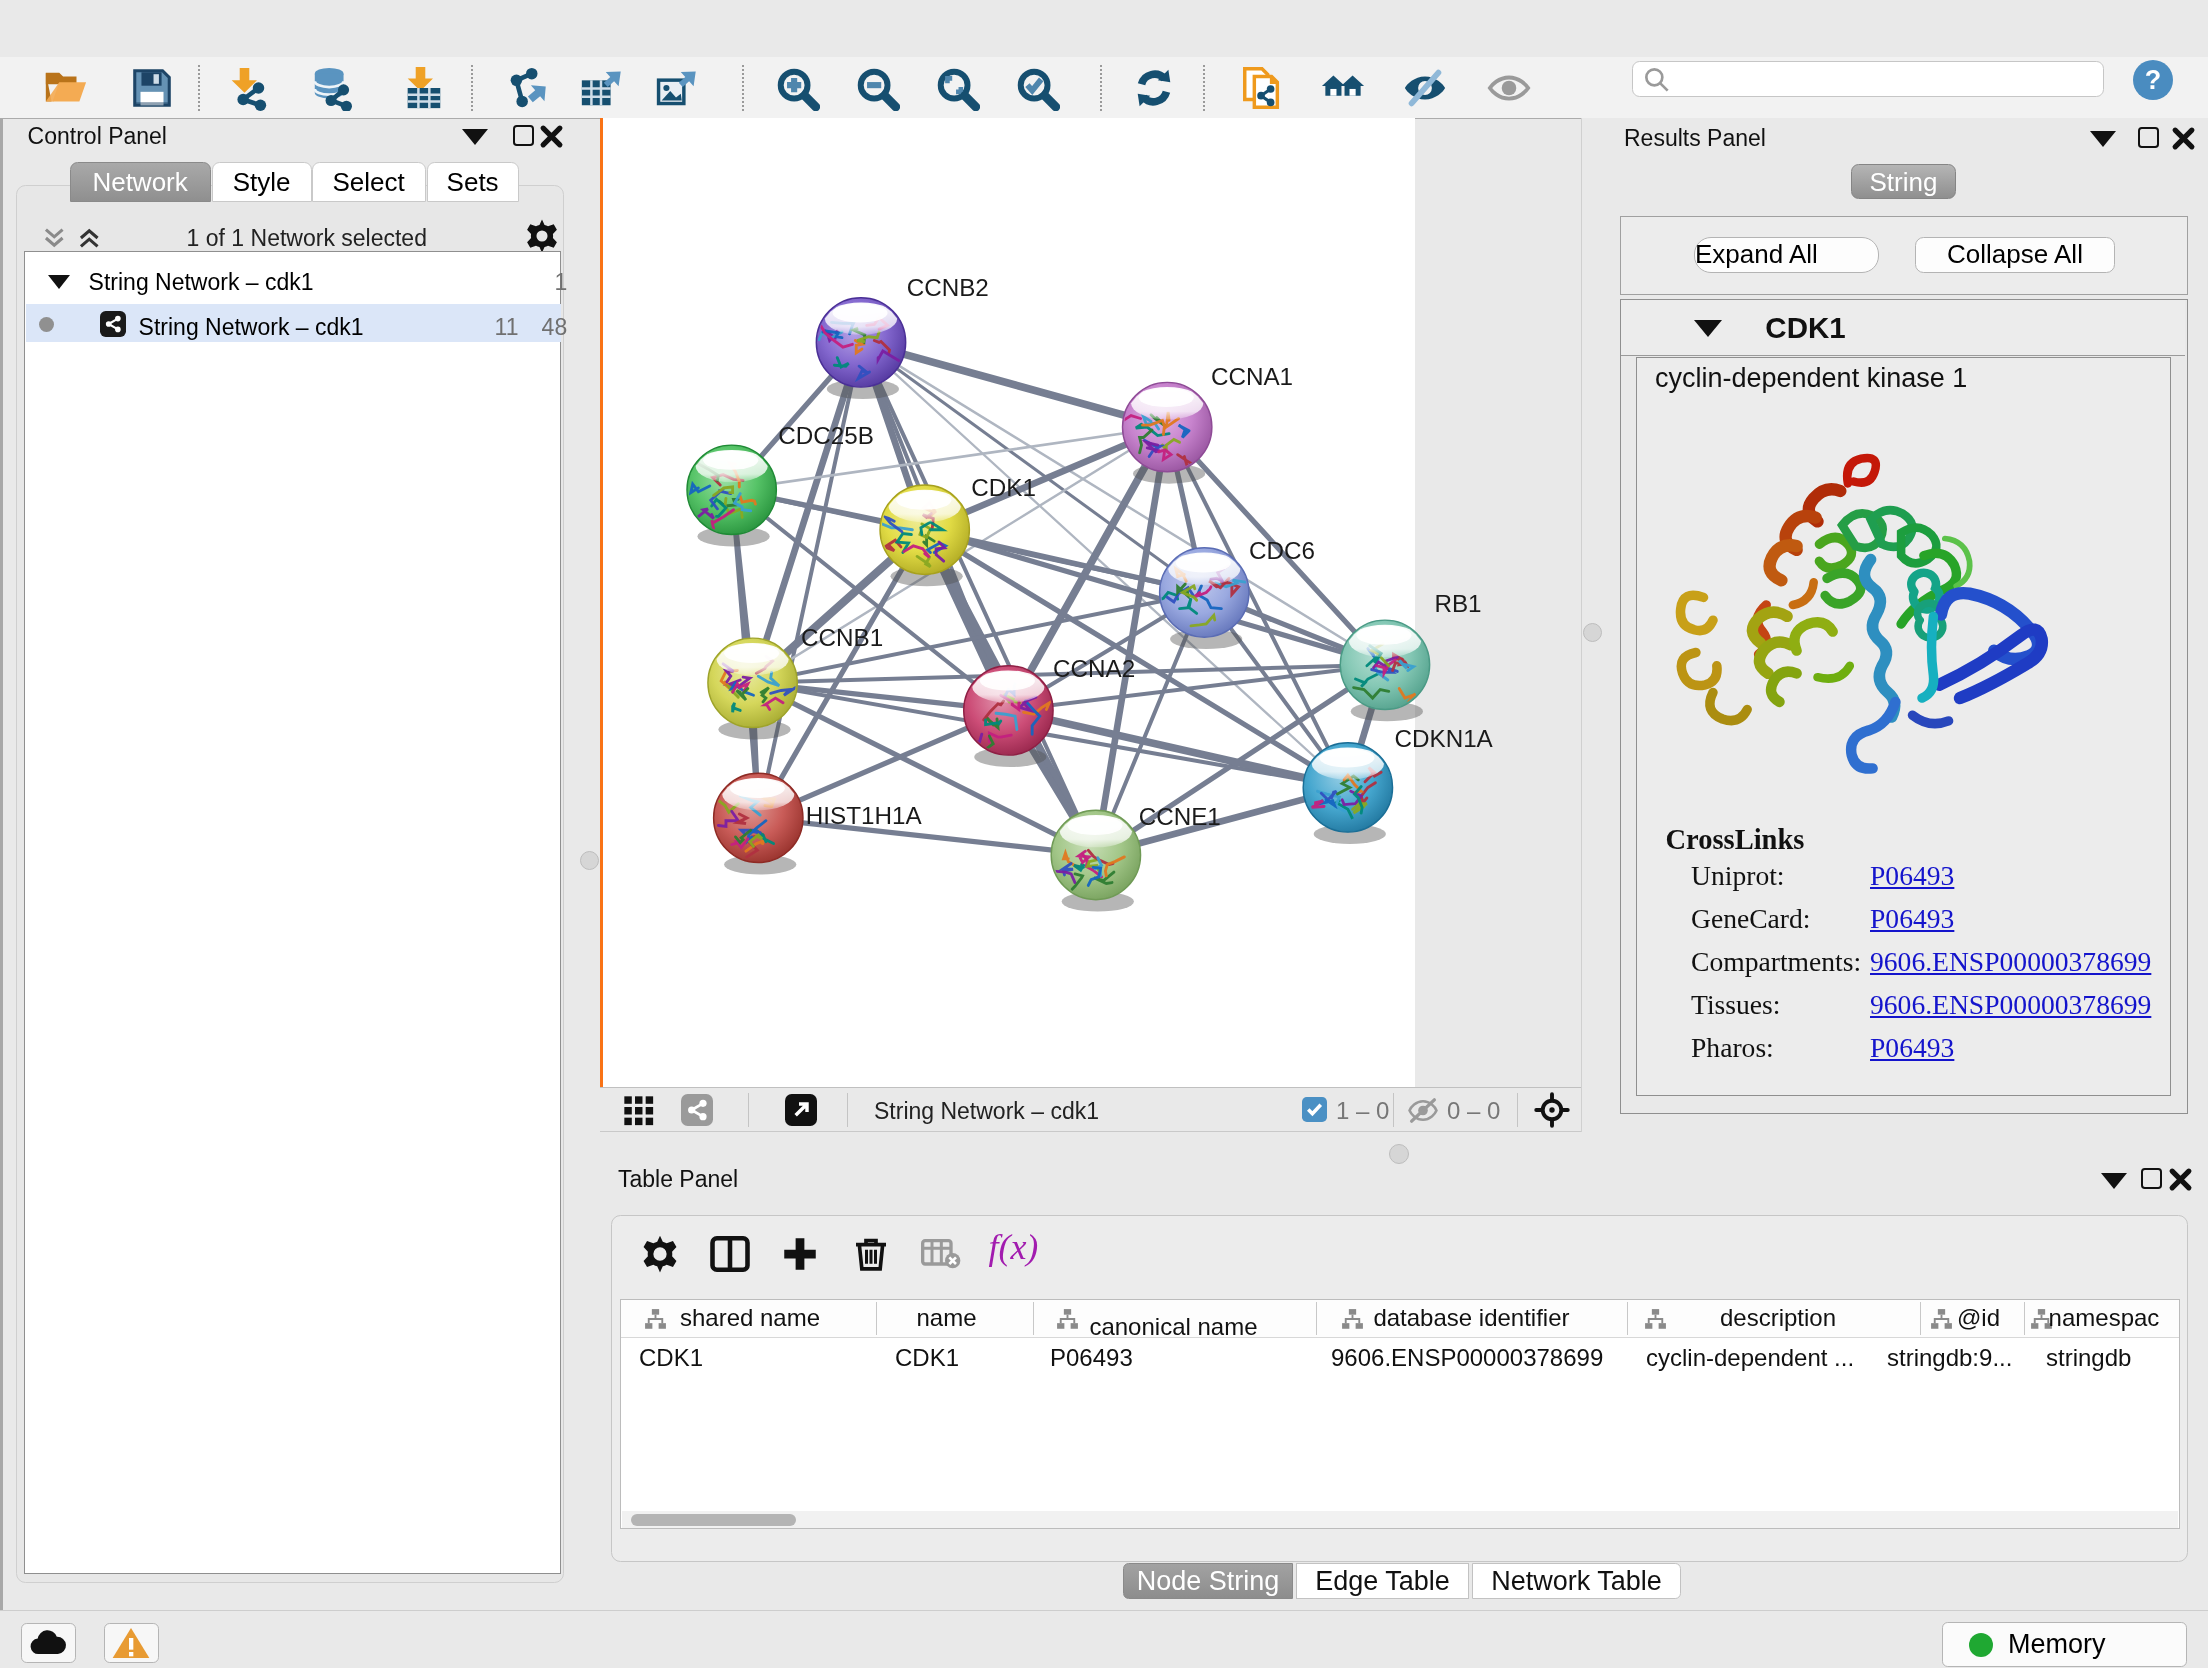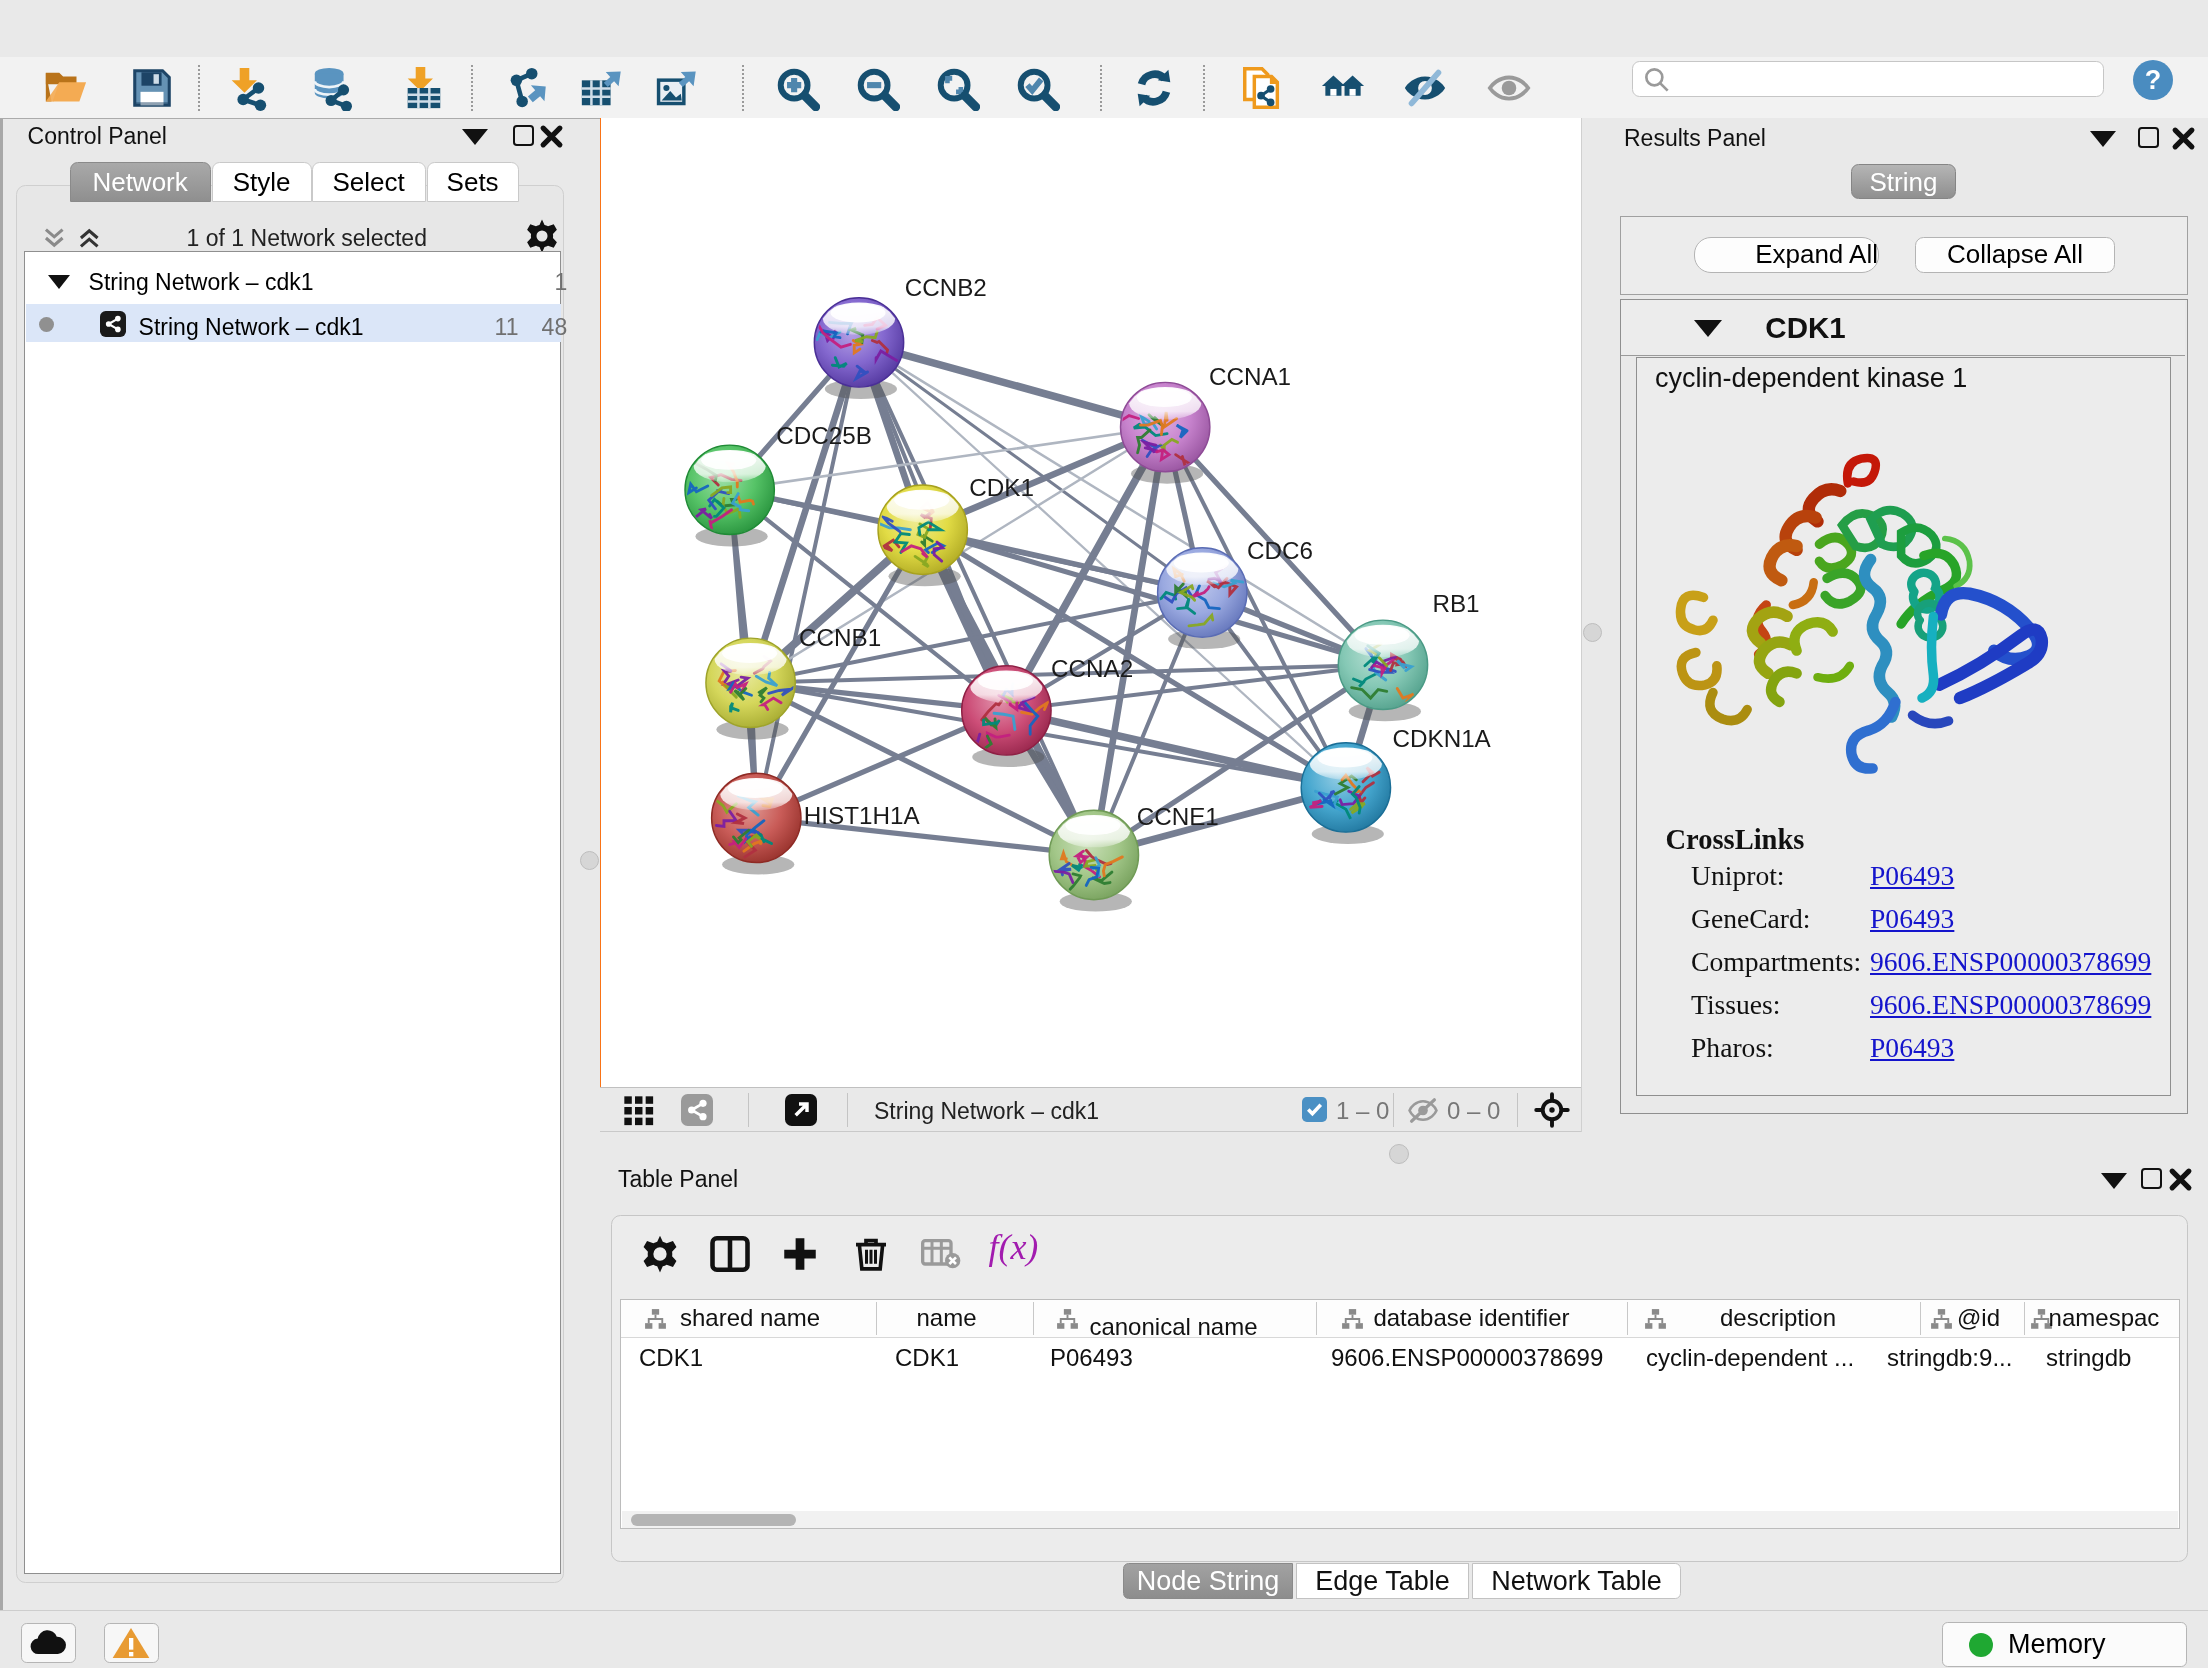--- a/index.html
+++ b/index.html
@@ -23,21 +23,21 @@
   .ptitle{font-size:23px;color:#111;}
   
   #cpanel{left:7.6px;top:118px;width:584px;height:1469px;}
   .tab{box-sizing:border-box;height:40px;border:1px solid #c9c9c9;border-radius:7.6px 7.6px 0 0;
        background:#fff;color:#000;font-size:26px;text-align:center;line-height:38px;}
   .tabsel{background:linear-gradient(#a9a9a9,#8f8f8f);color:#fff;border-color:#8a8a8a;}
   #cp-box{left:8.6px;top:67px;width:548px;height:1398px;background:#e7e7e7;border:1px solid #cfcfcf;border-radius:9.5px;box-sizing:border-box;}
   #cp-list{left:16px;top:133px;width:537px;height:1323px;background:#fff;border:1px solid #8f8f8f;box-sizing:border-box;}
   .trow{font-size:23px;color:#000;}
   
-  #netcanvas{left:600px;top:118px;width:981px;height:969px;background:#fff;border-left:1px solid #f97316;box-sizing:border-box;}
+  #netcanvas{left:600px;top:118px;width:815px;height:969px;background:#fff;border-left:3px solid #f97316;box-sizing:border-box;}
   #netbar{left:600px;top:1087px;width:981px;height:45px;background:#e9e9e9;border-top:1.9px solid #c0c0c0;border-bottom:1.9px solid #c9c9c9;box-sizing:border-box;}
   
   #rpanel{left:1581px;top:118px;width:628px;height:1023px;background:#e9e9e9;border-left:1.9px solid #d0d0d0;box-sizing:border-box;}
   
   #tpanel{left:600px;top:1132px;width:1608px;height:478px;background:#e9e9e9;}
   
   #statusbar{left:0;top:1610px;width:2208px;height:58px;background:#e9e9e9;border-top:1.9px solid #cdcdcd;box-sizing:border-box;}
   .sbtn{box-sizing:border-box;background:#f7f7f7;border:1.9px solid #b5b5b5;border-radius:5.7px;}
   a.lnk{color:#1414cc;text-decoration:underline;}
   .hlabel{font-size:24px;color:#111;text-align:center;}
@@ -695,21 +695,21 @@
 
   <div id="rpanel" class="abs">
     <div class="abs ptitle" style="left:42px;top:6.7px;">Results Panel</div>
     <div class="abs" style="left:508px;top:13.3px;width:0;height:0;border-left:13.3px solid transparent;border-right:13.3px solid transparent;border-top:16px solid #111;"></div>
     <div class="abs" style="left:556px;top:8.6px;width:21px;height:21px;border:2.9px solid #111;border-radius:3.8px;box-sizing:border-box;"></div>
     <svg class="abs" style="left:589px;top:7.6px" width="25" height="25" viewBox="0 0 24 24">
         <path d="M4 4 L20 20 M20 4 L4 20" stroke="#111" stroke-width="5" stroke-linecap="round"></path>
       </svg>
     <div class="abs" style="left:269px;top:46px;width:105px;height:35px;border-radius:7.6px;background:linear-gradient(#b5b5b5,#8f8f8f);border:1px solid #858585;color:#fff;font-size:26px;text-align:center;line-height:34px;box-sizing:border-box;">String</div>
     <div class="abs" style="left:38px;top:98px;width:568px;height:79px;background:#ececec;border:1.9px solid #a0a0a0;box-sizing:border-box;">
-      <div class="abs" style="left:73px;top:20px;width:185px;height:36px;background:#fdfdfd;border:1.9px solid #b4b4b4;border-radius:17px;font-size:26px;text-align:right;line-height:33px;box-sizing:border-box;">Expand All</div>
+      <div class="abs" style="left:73px;top:20px;width:185px;height:36px;background:#fdfdfd;border:1.9px solid #b4b4b4;border-radius:17px;font-size:26px;text-align:left;line-height:33px;box-sizing:border-box;">Expand All</div>
       <div class="abs" style="left:294px;top:20px;width:200px;height:36px;background:#fdfdfd;border:1.9px solid #b4b4b4;border-radius:8.6px;font-size:26px;text-align:center;line-height:33px;box-sizing:border-box;">Collapse All</div>
     </div>
     <div class="abs" style="left:38px;top:181px;width:568px;height:815px;background:#e9e9e9;border:1.9px solid #8f8f8f;box-sizing:border-box;">
       <div class="abs" style="left:0px;top:0px;width:564px;height:55px;background:#ececec;border-bottom:1.9px solid #9a9a9a;">
         <div class="abs" style="left:73px;top:20px;width:0;height:0;border-left:14.3px solid transparent;border-right:14.3px solid transparent;border-top:17px solid #111;"></div>
         <div class="abs" style="left:0;top:10.5px;width:369px;text-align:center;font-size:29.5px;font-weight:bold;color:#111;">CDK1</div>
       </div>
       <div class="abs" style="left:15px;top:57px;width:535px;height:739px;background:#ececec;border:1.9px solid #8f8f8f;box-sizing:border-box;">
         <div class="abs" style="left:18px;top:4.8px;font-size:27px;color:#111;">cyclin-dependent kinase 1</div>
         <svg class="abs" style="left:38px;top:95px" width="380" height="323" viewBox="0 0 400 340">

